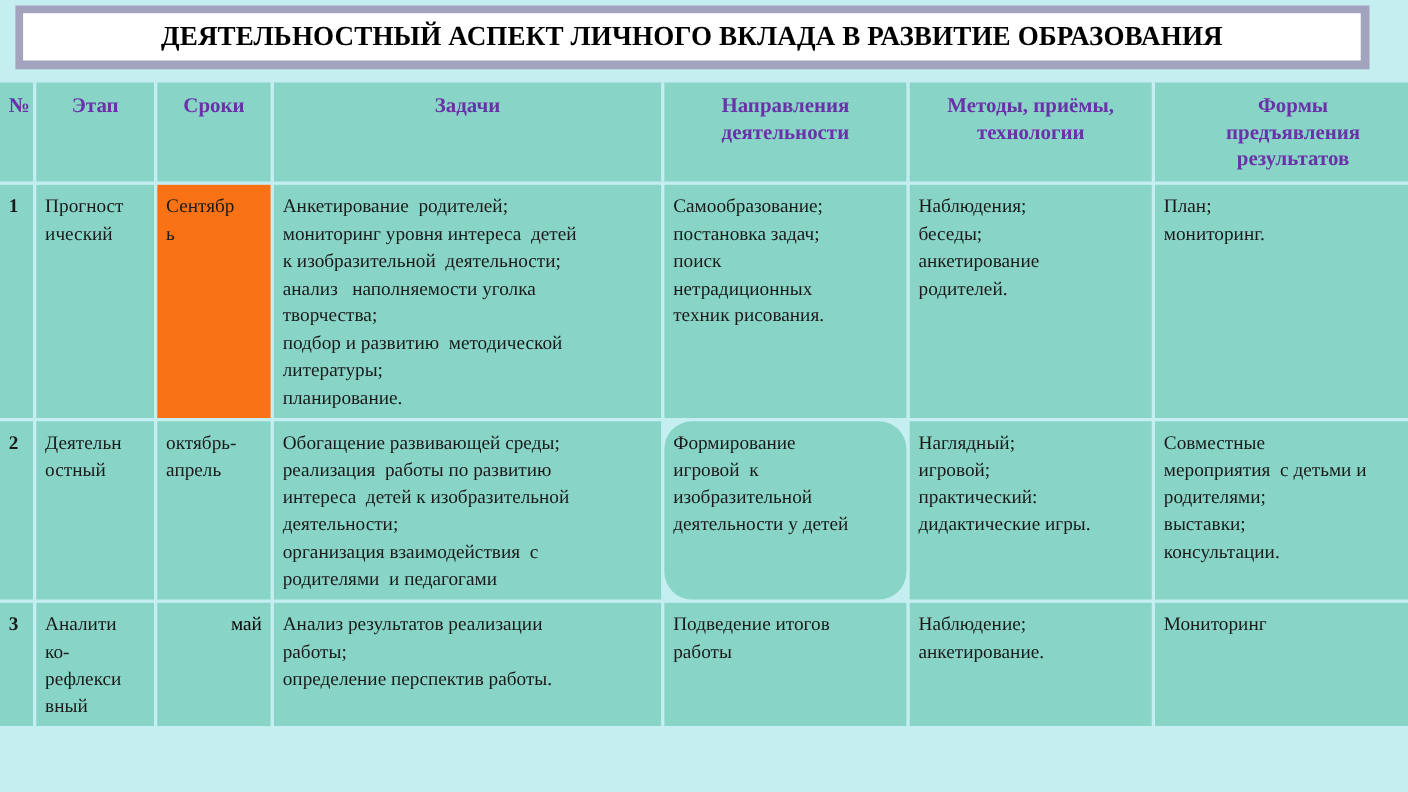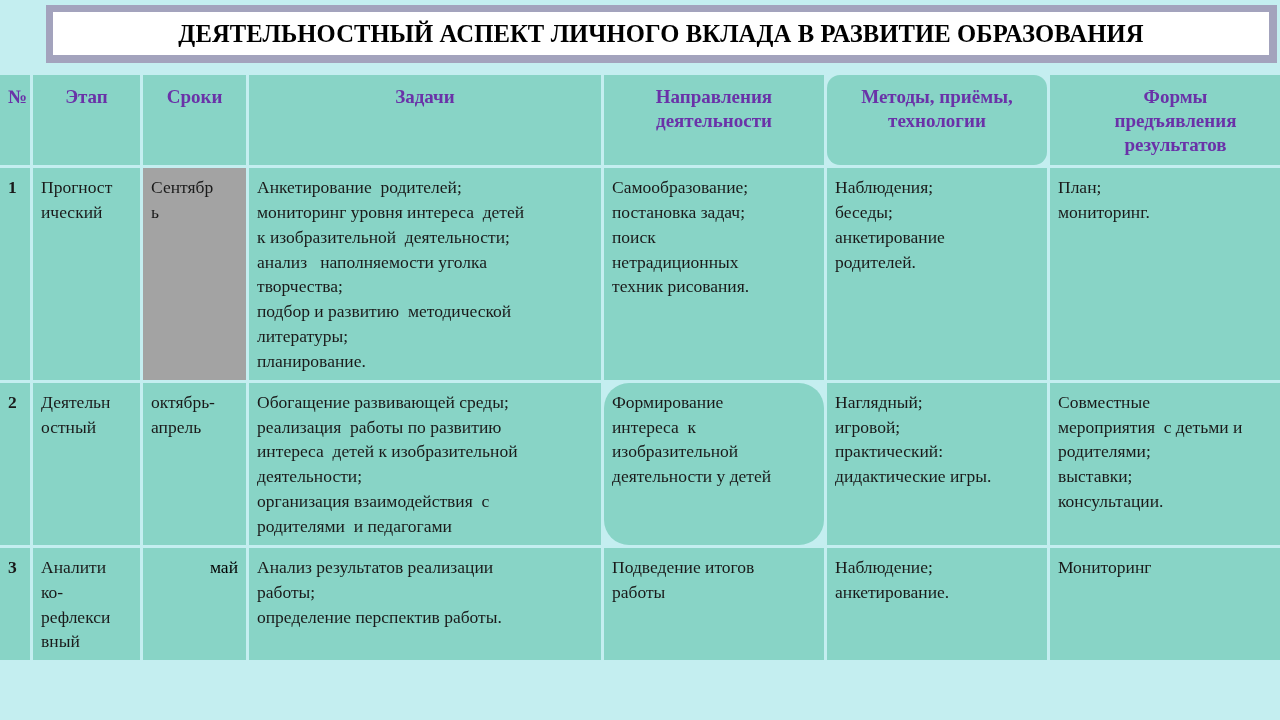--- a/index.html
+++ b/index.html
@@ -18,21 +18,20 @@
   
   .title-frame {
     position: absolute;
     left: 14px;
     top: 5px;
     width: 1231px;
     height: 58px;
     background: #a3a3bd;
     box-sizing: border-box;
     padding: 7px 8px 8px 7px;
-    margin-left: 32px;
   }
   .title-box {
     width: 100%;
     height: 100%;
     background: #ffffff;
     display: flex;
     align-items: center;
     justify-content: center;
     box-sizing: border-box;
   }
@@ -135,34 +134,34 @@
         <col class="w-form">
     </colgroup>
     <thead>
       <tr>
         <th style="background: rgb(136, 212, 198); color: rgb(106, 50, 168);">№</th>
         <th style="background: rgb(136, 212, 198); color: rgb(106, 50, 168);">Этап</th>
         <th style="background: rgb(136, 212, 198); color: rgb(106, 50, 168);">Сроки</th>
         <th style="background: rgb(136, 212, 198); color: rgb(106, 50, 168);">Задачи</th>
         <th style="white-space: pre-line; background: rgb(136, 212, 198); color: rgb(106, 50, 168);">Направления
 деятельности</th>
-        <th style="white-space: pre-line; background: rgb(136, 212, 198); color: rgb(106, 50, 168); border-radius: 13px;">Методы, приёмы,
+        <th style="white-space: pre-line; background: rgb(136, 212, 198); color: rgb(106, 50, 168);">Методы, приёмы,
 технологии</th>
         <th style="white-space: pre-line; background: rgb(136, 212, 198); color: rgb(106, 50, 168);">Формы
 предъявления
 результатов</th>
       </tr>
     </thead>
     <tbody>
 
       <tr>
         <td class="c-num" style="background: rgb(136, 212, 198); color: rgb(26, 26, 26);">1</td>
         <td class="c-stage" style="white-space: pre-line; background: rgb(136, 212, 198); color: rgb(26, 26, 26);">Прогност
 ический</td>
-        <td class="c-term" style="white-space: pre-line; background: #a3a3a3; color: rgb(26, 26, 26); font-family: Liberation Serif, serif;">Сентябр
+        <td class="c-term" style="white-space: pre-line; background: #f97316; color: rgb(26, 26, 26); font-family: Liberation Serif, serif;">Сентябр
 ь</td>
         <td class="cell-lines" style="background: rgb(136, 212, 198); color: rgb(26, 26, 26);">
             <span>Анкетирование  родителей;</span>
             <span>мониторинг уровня интереса  детей</span>
             <span>к изобразительной  деятельности;</span>
             <span>анализ   наполняемости уголка</span>
             <span>творчества;</span>
             <span>подбор и развитию  методической</span>
             <span>литературы;</span>
             <span>планирование.</span>
@@ -195,21 +194,21 @@
         <td class="cell-lines" style="background: rgb(136, 212, 198); color: rgb(26, 26, 26);">
             <span>Обогащение развивающей среды;</span>
             <span>реализация  работы по развитию</span>
             <span>интереса  детей к изобразительной</span>
             <span>деятельности;</span>
             <span>организация взаимодействия  с</span>
             <span>родителями  и педагогами</span>
           </td>
         <td class="cell-lines" style="background: rgb(136, 212, 198); color: rgb(26, 26, 26); border-radius: 25px;">
             <span>Формирование</span>
-            <span>интереса  к</span>
+            <span>игровой  к</span>
             <span>изобразительной</span>
             <span>деятельности у детей</span>
           </td>
         <td class="cell-lines" style="background: rgb(136, 212, 198); color: rgb(26, 26, 26);">
             <span>Наглядный;</span>
             <span>игровой;</span>
             <span>практический:</span>
             <span>дидактические игры.</span>
           </td>
         <td class="cell-lines" style="background: rgb(136, 212, 198); color: rgb(26, 26, 26);">

